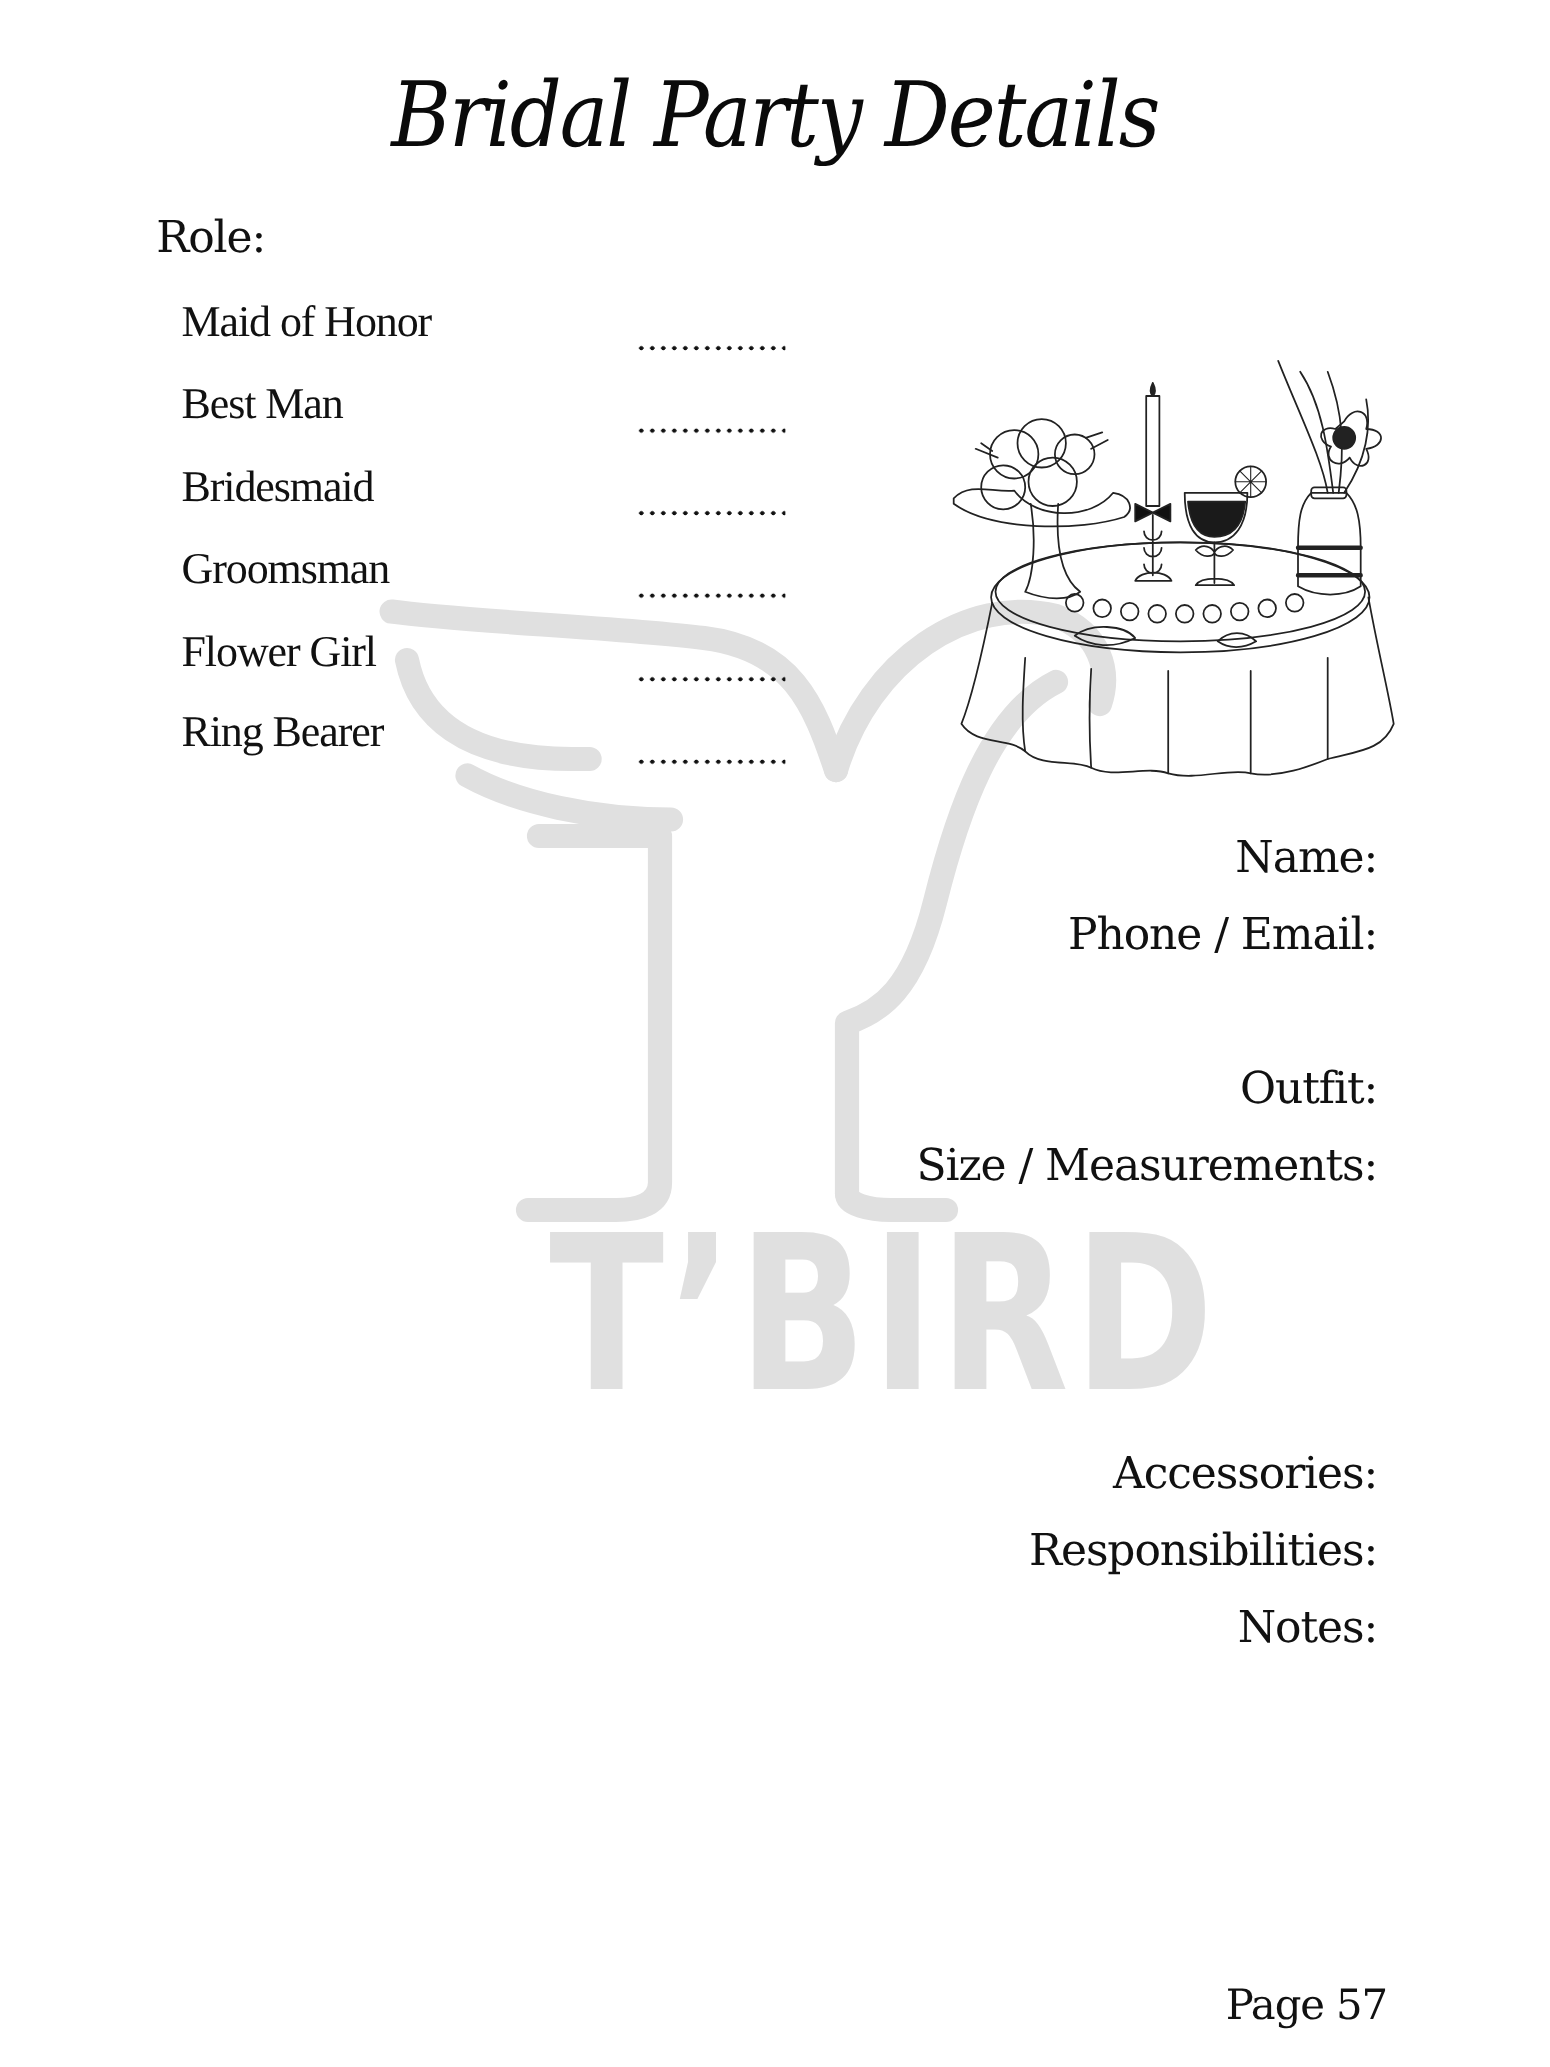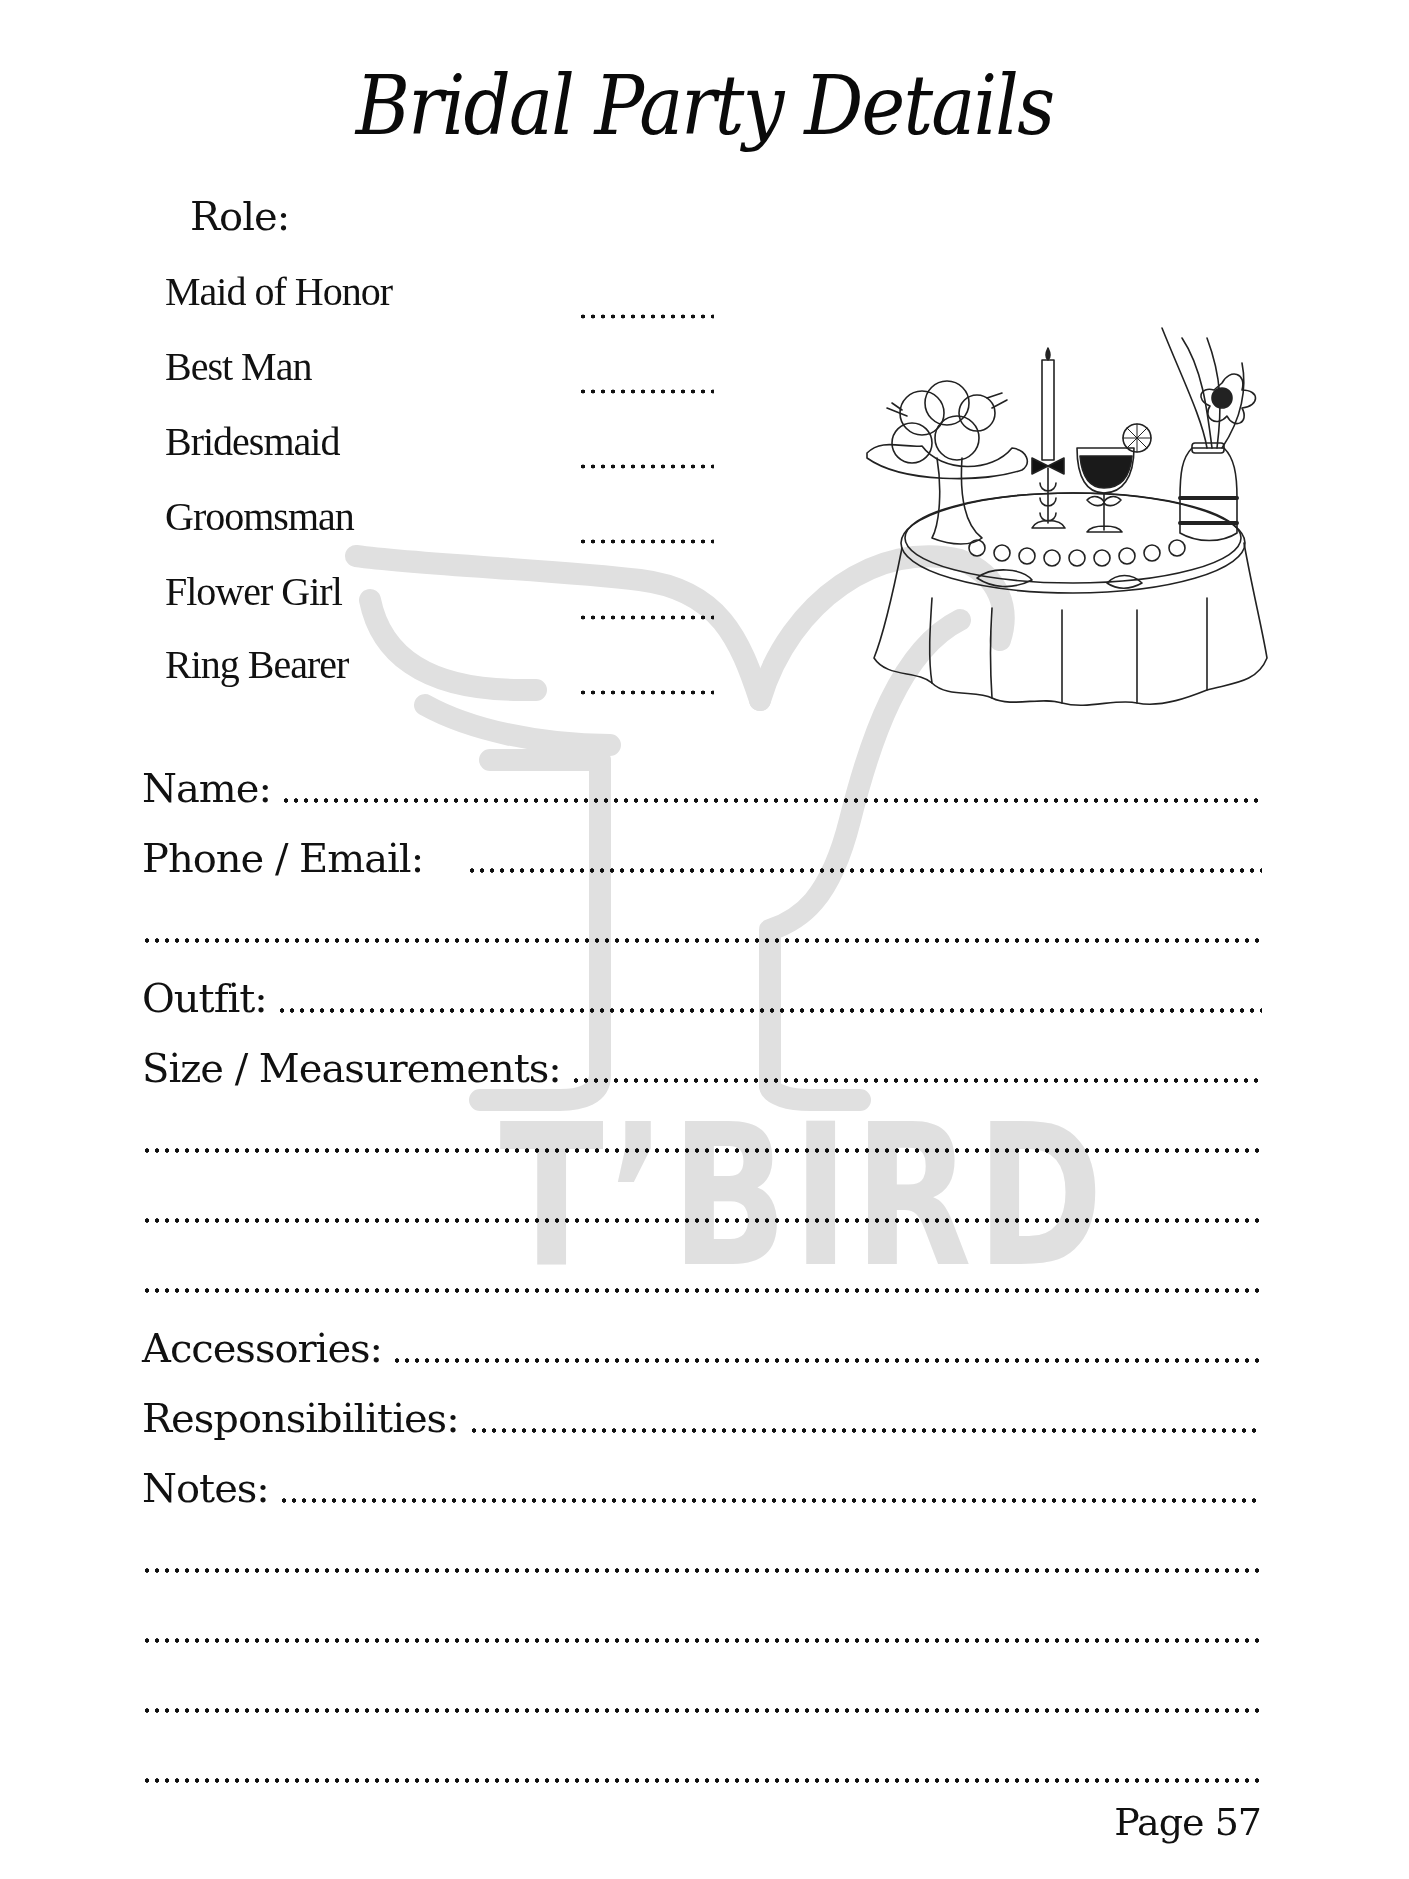--- a/index.html
+++ b/index.html
@@ -13,29 +13,29 @@
              font-family: "DejaVu Sans", "Liberation Sans", sans-serif; font-weight: bold;
              font-size: 196px; line-height: 196px; color: #e0e0e0; letter-spacing: 6px;
              transform: scaleX(0.78); transform-origin: center; }
 
   .title { position: absolute; left: 0; top: 46px; width: 1409px; text-align: center; z-index: 2;
            font-family: "DejaVu Serif", "Liberation Serif", serif; font-style: italic;
            font-size: 82px; line-height: 120px; font-weight: normal; color: #0a0a0a;
            letter-spacing: -2px; transform: scaleX(0.9); }
 
   .role-heading { position: absolute; left: 142px; top: 192px; z-index: 2;
-                  font-size: 40px; line-height: 48px; letter-spacing: -1px; margin-left: 48px; }
+                  font-size: 40px; line-height: 48px; letter-spacing: -1px; }
 
   .role-row { position: absolute; left: 165px; z-index: 2; height: 60px; width: 560px; font-family: Liberation Serif, serif; }
   .role-label { position: absolute; left: 0; top: 0; font-size: 40px; line-height: 48px; letter-spacing: -1px; white-space: nowrap; }
   .role-dots { position: absolute; left: 413px; width: 136px; height: 5px;
                background-image: radial-gradient(circle, #111 0 1.8px, transparent 2.2px);
                background-size: 10px 5px; background-repeat: repeat-x; cursor: pointer; }
 
-  .field { position: absolute; left: 142px; width: 1120px; z-index: 2; height: 56px; display: flex; align-items: flex-end; }
+  .field { position: absolute; left: 142px; width: 1120px; z-index: 2; height: 56px; display: flex; align-items: flex-end; flex-direction: column; }
   .field-label { font-size: 40px; line-height: 48px; letter-spacing: -1px; white-space: nowrap; padding-right: 10px; }
   .dots { flex: 1; height: 5px; margin-bottom: 9px;
           background-image: radial-gradient(circle, #111 0 2px, transparent 2.4px);
           background-size: 10px 5px; background-repeat: repeat-x; cursor: text; }
 
   .page-number { position: absolute; right: 148px; top: 1800px; z-index: 2;
                  font-size: 38px; line-height: 44px; letter-spacing: -1px; }
 
   .illustration { position: absolute; left: 862px; top: 298px; width: 415px; height: 415px; z-index: 2; }
 </style>

